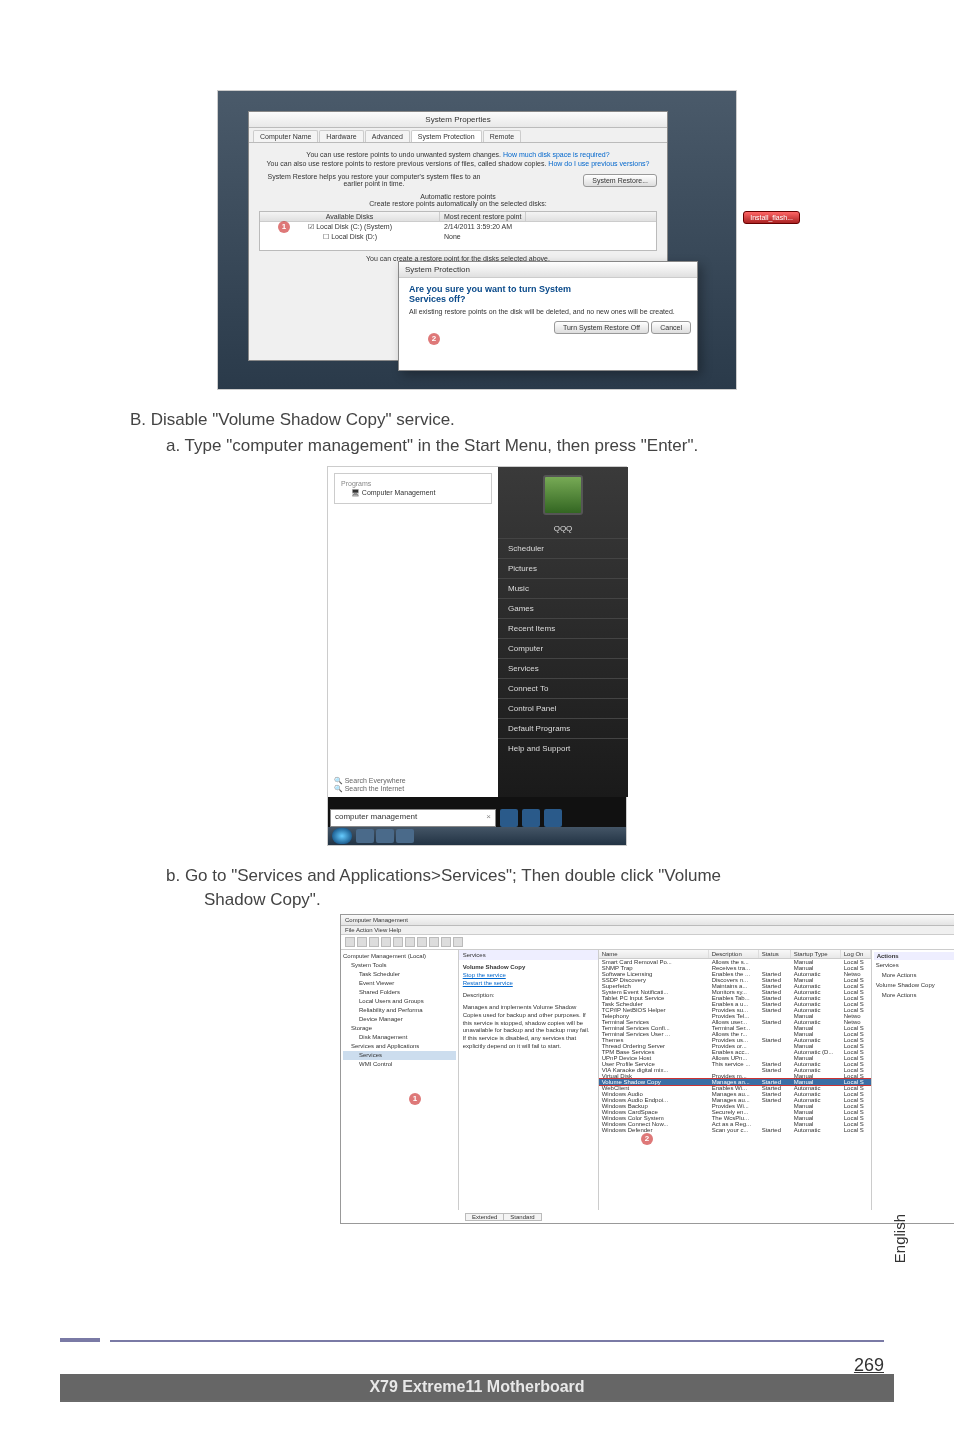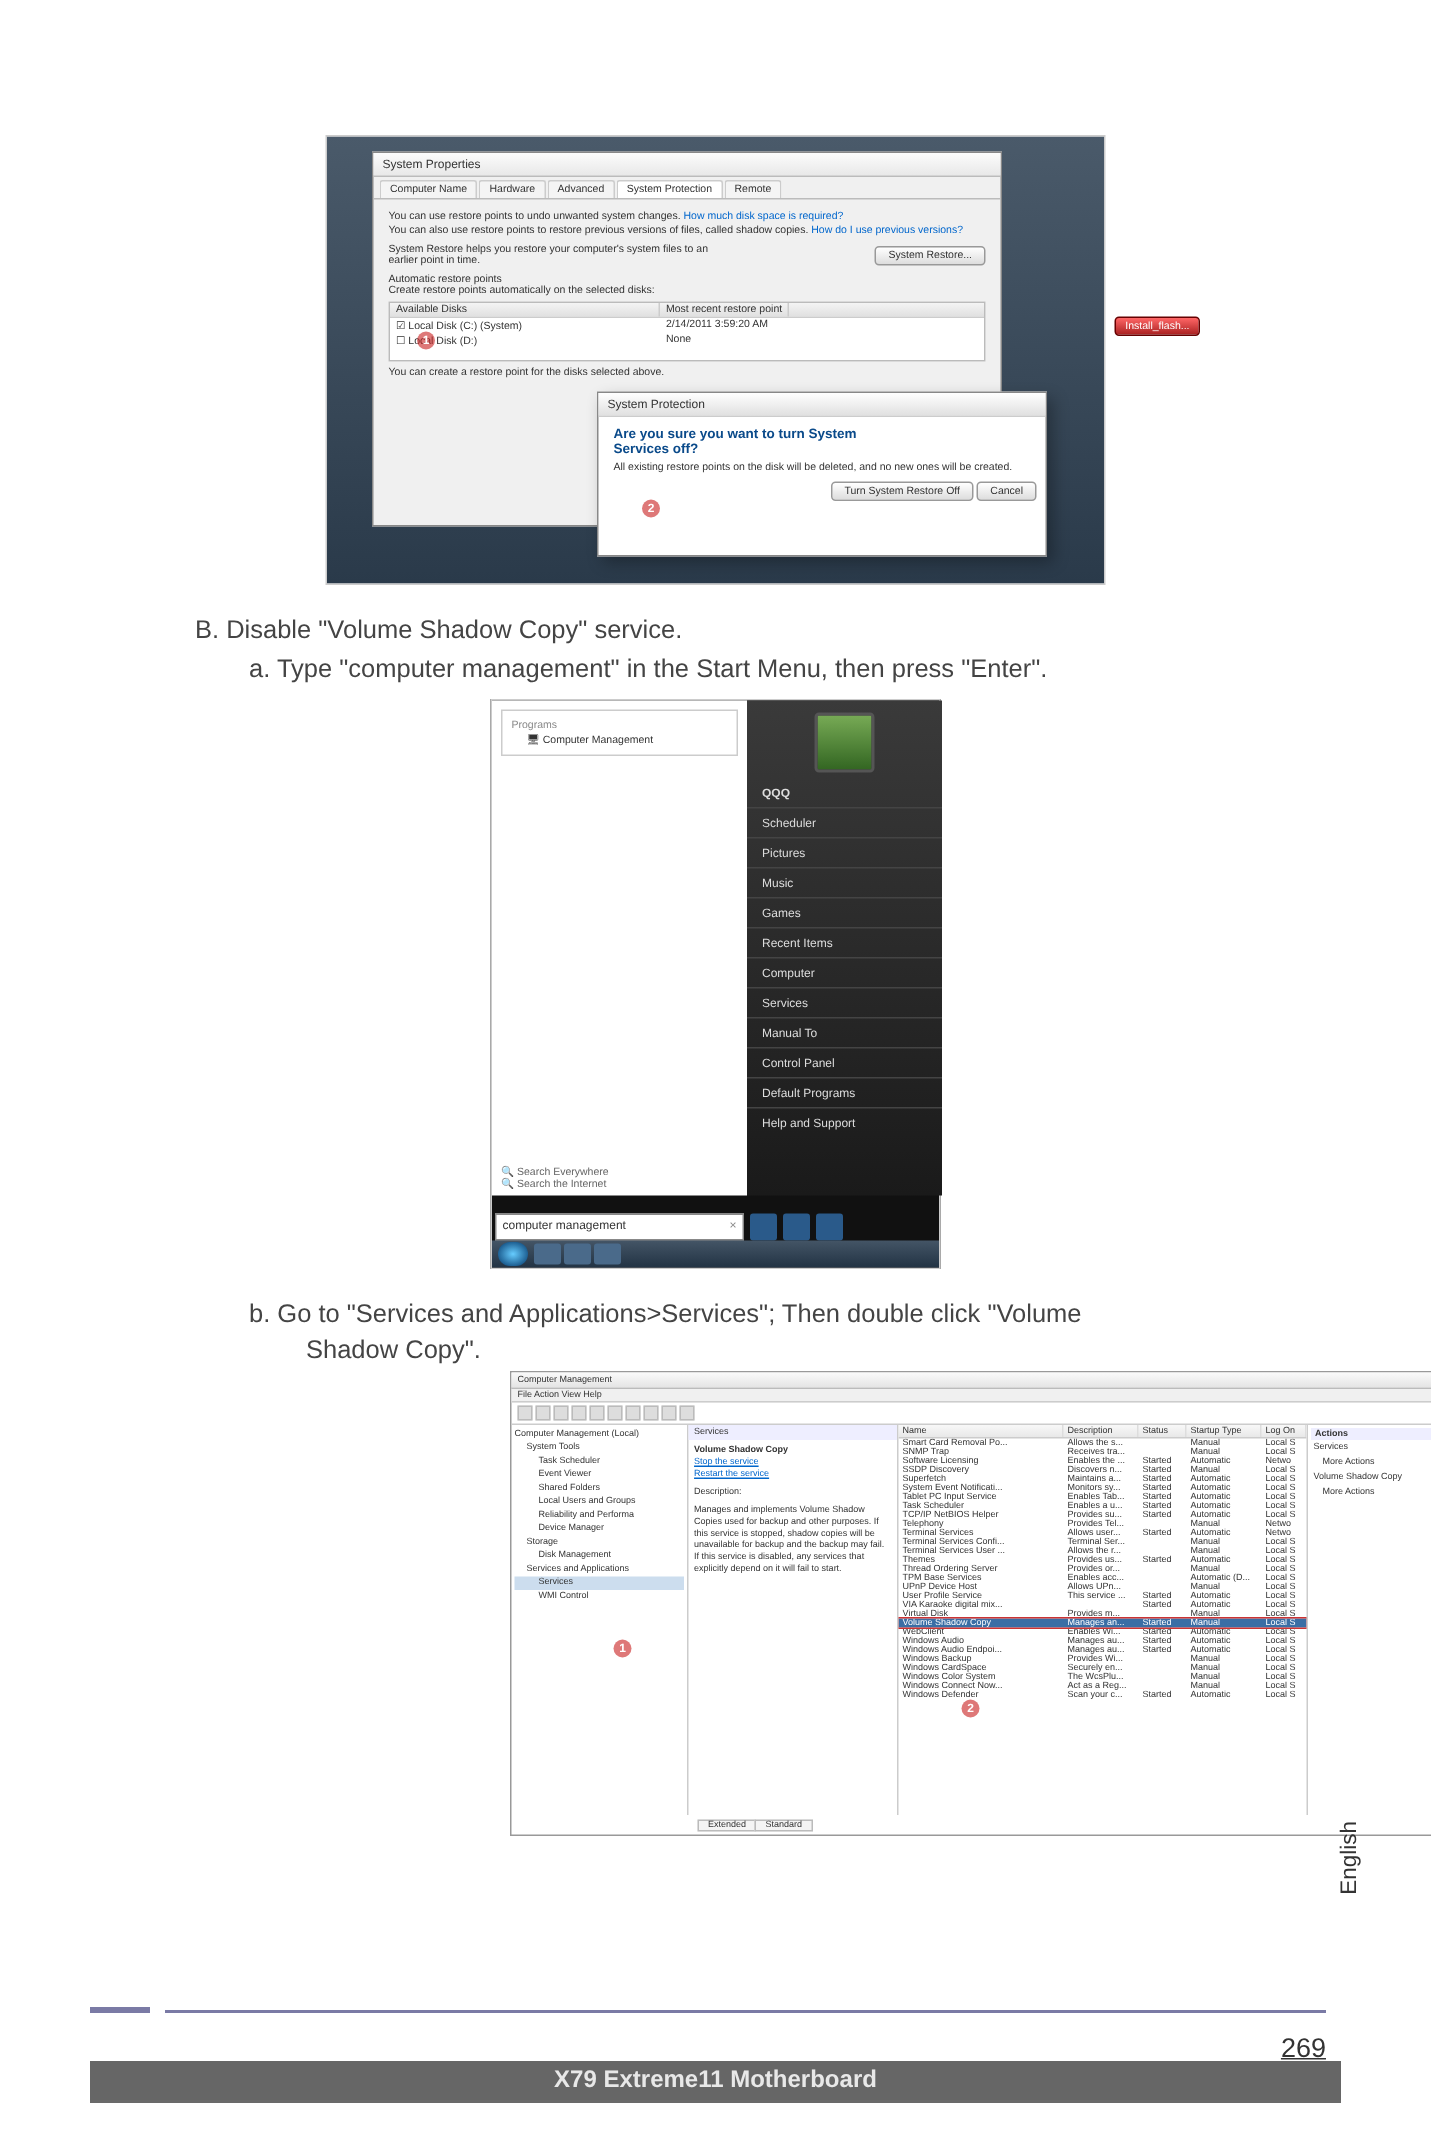--- a/index.html
+++ b/index.html
@@ -15,21 +15,21 @@
     padding: 90px 110px 0 110px;
   }
   .fig {
     display: block;
     margin: 0 auto 20px auto;
     background: #f8f8f8;
     border: 1px solid #ccc;
   }
   
   .fig1 { width: 520px; height: 300px; position: relative; background: linear-gradient(#4a5a6a,#2a3a4a); }
-  .fig1 .sysprops { position:absolute; left:30px; top:10px; width:420px; height:250px; background:#f0f0f0; border:1px solid #888; font-size:8px; }
+  .fig1 .sysprops { position:absolute; left:30px; top:20px; width:420px; height:250px; background:#f0f0f0; border:1px solid #888; font-size:8px;text-align:center; }
   .fig1 .titlebar { background:linear-gradient(#fcfcfc,#e8e8e8); padding:3px 6px; border-bottom:1px solid #bbb; font-size:8px;}
   .fig1 .tabs { display:flex; border-bottom:1px solid #bbb; padding:2px 4px 0 4px; gap:1px; font-size:7px;}
   .fig1 .tab { background:#f4f4f4; padding:2px 6px; border:1px solid #ccc; border-bottom:none; border-radius:2px 2px 0 0;}
   .fig1 .tab.active { background:#fff; }
   .fig1 .body { padding:6px 10px; font-size:7px; color:#333; }
   .fig1 .body .info { margin:2px 0; }
   .fig1 .btn { display:inline-block; background:linear-gradient(#fff,#ddd); border:1px solid #999; padding:2px 8px; border-radius:3px; font-size:7px;}
   .fig1 .disklist { border:1px solid #bbb; margin-top:4px; height:40px; background:#fff; font-size:7px;}
   .fig1 .dlhead { display:flex; background:linear-gradient(#f4f4f4,#e0e0e0); border-bottom:1px solid #ccc; }
   .fig1 .dlhead div { padding:1px 4px; border-right:1px solid #ccc; }
@@ -173,30 +173,30 @@
         <div style="color:#888">Programs</div>
         <div style="padding:2px 0 0 10px">🖥 <span>Computer Management</span></div>
       </div>
       <div class="bottom">
         <div>🔍 <span>Search Everywhere</span></div>
         <div>🔍 <span>Search the Internet</span></div>
       </div>
     </div>
     <div class="right">
       <div class="ava"></div>
-      <div class="ritem" style="font-weight:bold; border:none">QQQ</div>
+      <div class="ritem" style="font-weight:normal; text-align:center; border:none">QQQ</div>
       <div id="right-items">
           <div class="ritem">Scheduler</div>
           <div class="ritem">Pictures</div>
           <div class="ritem">Music</div>
           <div class="ritem">Games</div>
           <div class="ritem">Recent Items</div>
           <div class="ritem">Computer</div>
           <div class="ritem">Services</div>
-          <div class="ritem">Manual To</div>
+          <div class="ritem">Connect To</div>
           <div class="ritem">Control Panel</div>
           <div class="ritem">Default Programs</div>
           <div class="ritem">Help and Support</div>
         </div>
     </div>
     <div class="search"><span>computer management</span><span class="x">×</span></div>
     <div class="icons">
         <span></span>
         <span></span>
         <span></span>

